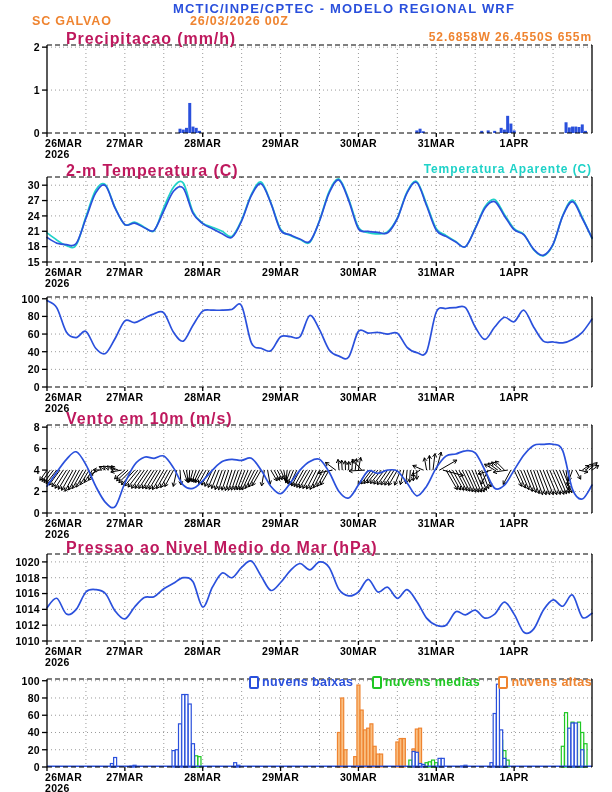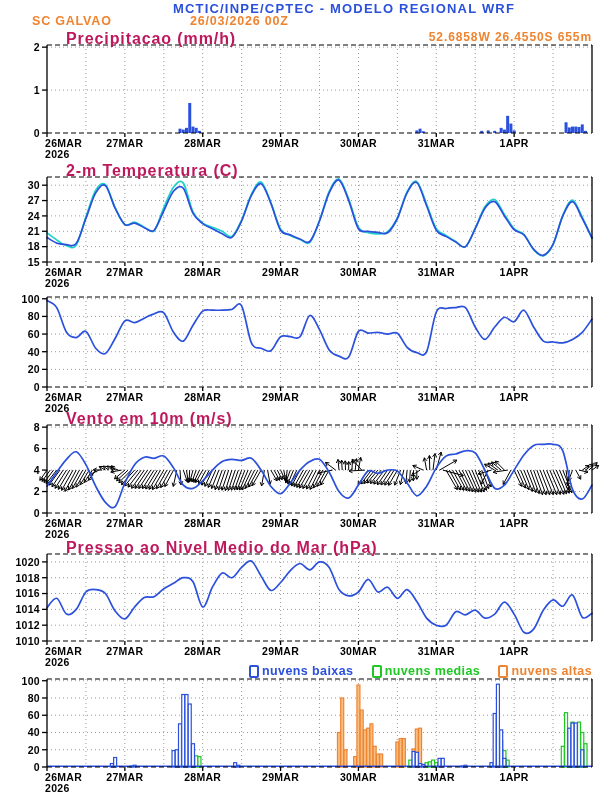--- a/index.html
+++ b/index.html
@@ -10,21 +10,21 @@
           font-weight:bold;font-size:13px;letter-spacing:1.2px;white-space:nowrap;padding-left:38px;}
   .hstation{position:absolute;top:14px;left:32px;font-weight:bold;font-size:12.5px;letter-spacing:0.8px;text-align:center;}
   .hrun{position:absolute;top:14px;left:145px;font-weight:bold;font-size:12.5px;letter-spacing:0.8px;margin-left:45px;}
   .ptitle{position:absolute;left:66px;font-weight:bold;font-size:16px;color:#be185d;
           letter-spacing:0.9px;white-space:nowrap;z-index:2;}
   .prlabel{position:absolute;right:20px;font-weight:bold;font-size:12px;
            letter-spacing:0.9px;white-space:nowrap;z-index:2;text-align:right;}
   .legend{position:absolute;left:249px;width:343px;display:flex;justify-content:space-between;
           z-index:2;}
   .legitem{display:flex;align-items:center;font-weight:bold;font-size:12.5px;
-           letter-spacing:0.4px;white-space:nowrap;}
+           letter-spacing:0.4px;white-space:nowrap;margin-top:11px;}
   .legbox{display:inline-block;width:6px;height:9px;border:2px solid #000;border-radius:2px;
           margin-right:3px;background:#fff;}
 </style>
 </head>
 <body>
 
 <div id="page">
 
   <svg id="plot" width="612" height="792" viewBox="0 0 612 792">
       <g>
@@ -589,20 +589,21 @@
     </svg>
 
   <div class="hline1" style="color: rgb(42, 80, 220);">MCTIC/INPE/CPTEC - MODELO REGIONAL WRF</div>
   <div class="hstation" style="color: rgb(239, 132, 48);">SC GALVAO</div>
   <div class="hrun" style="color: rgb(239, 132, 48);">26/03/2026 00Z</div>
 
   <div class="ptitle" style="top:30px">Precipitacao (mm/h)</div>
   <div class="prlabel" style="top: 30px; color: rgb(239, 132, 48);">52.6858W 26.4550S 655m</div>
 
   <div class="ptitle" style="top:162px">2-m Temperatura (C)</div>
+  <div class="prlabel" style="top: 162px; color: rgb(31, 210, 200);">Temperatura Aparente (C)</div>
 
 
   <div class="ptitle" style="top:410px">Vento em 10m (m/s)</div>
 
   <div class="ptitle" style="top:539px">Pressao ao Nivel Medio do Mar (hPa)</div>
 
   <div class="legend" style="top:664px">
     <span class="legitem" style="color: rgb(42, 80, 220);">
       <span class="legbox" style="border-color: rgb(42, 80, 220);"></span>
       <span>nuvens baixas</span>

